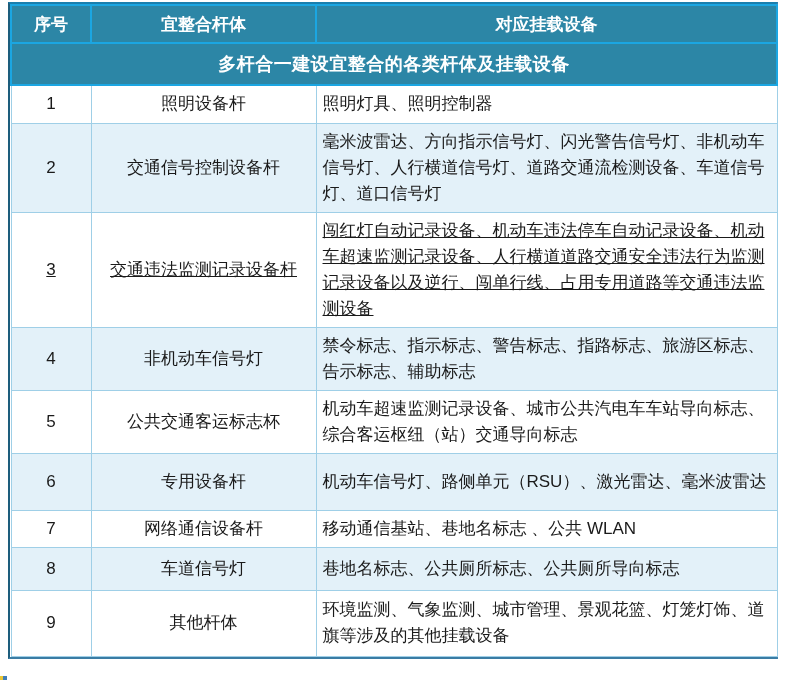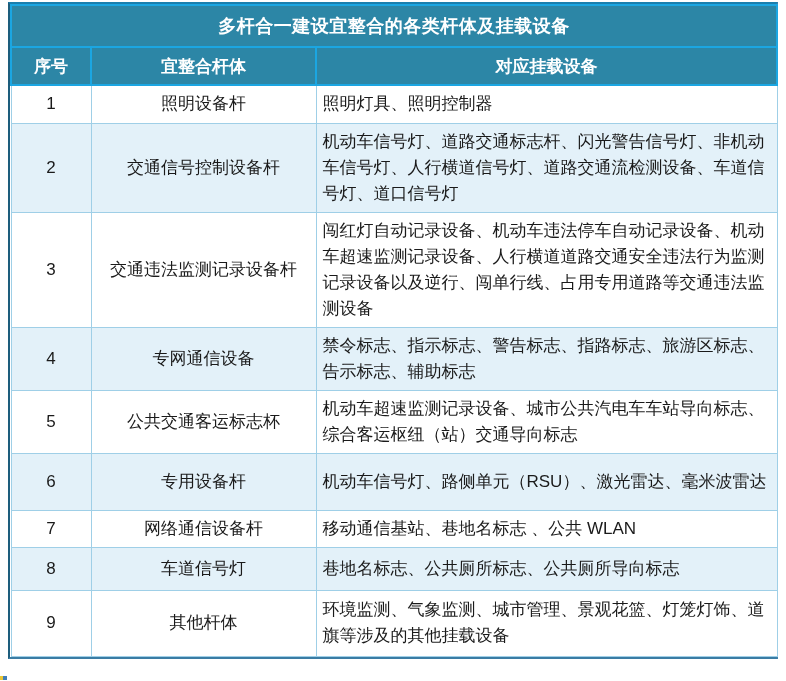--- a/index.html
+++ b/index.html
@@ -61,21 +61,21 @@
     text-align: left;
     padding: 5px 6px 5px 6px;
     word-break: break-all;
     line-break: anywhere;
   }
   tbody tr:nth-child(odd)  td { background: #ffffff; }
   tbody tr:nth-child(even) td { background: #e3f1f9; }
 
   tbody tr.h38  td { height: 38px; }
   tbody tr.h88  td { height: 88px; }
-  tbody tr.h112 td { height: 112px; }
+  tbody tr.h112 td { height: 112px; text-decoration: underline; }
   tbody tr.h60  td { height: 60px; }
   tbody tr.h57  td { height: 57px; }
   tbody tr.h37  td { height: 37px; }
   tbody tr.h43  td { height: 43px; }
   tbody tr.h66  td { height: 66px; }
 
   .stray-artifact {
     position: absolute;
     left: 0px; top: 676px;
     width: 7px; height: 4px;
@@ -88,47 +88,47 @@
 
 <div class="table-wrap">
   <table>
     <colgroup>
       <col class="c-no">
         <col class="c-pole">
         <col class="c-dev">
     </colgroup>
     <thead>
       <tr>
-        <td class="title-cell" colspan="3">多杆合一建设宜整合的各类杆体及挂载设备</td>
-      </tr>
-      <tr>
         <th>序号</th>
         <th>宜整合杆体</th>
         <th>对应挂载设备</th>
+      </tr>
+      <tr>
+        <td class="title-cell" colspan="3">多杆合一建设宜整合的各类杆体及挂载设备</td>
       </tr>
     </thead>
     <tbody>
       <tr class="h38">
         <td class="no-cell">1</td>
         <td class="pole-cell">照明设备杆</td>
         <td class="dev-cell">照明灯具、照明控制器</td>
       </tr>
       <tr class="h88">
         <td class="no-cell">2</td>
         <td class="pole-cell">交通信号控制设备杆</td>
-        <td class="dev-cell">机动车信号灯、道路交通标志杆、闪光警告信号灯、非机动车信号灯、人行横道信号灯、道路交通流检测设备、车道信号灯、道口信号灯</td>
+        <td class="dev-cell">毫米波雷达、方向指示信号灯、闪光警告信号灯、非机动车信号灯、人行横道信号灯、道路交通流检测设备、车道信号灯、道口信号灯</td>
       </tr>
       <tr class="h112">
         <td class="no-cell">3</td>
         <td class="pole-cell">交通违法监测记录设备杆</td>
         <td class="dev-cell">闯红灯自动记录设备、机动车违法停车自动记录设备、机动车超速监测记录设备、人行横道道路交通安全违法行为监测记录设备以及逆行、闯单行线、占用专用道路等交通违法监测设备</td>
       </tr>
       <tr class="h60">
         <td class="no-cell">4</td>
-        <td class="pole-cell">专网通信设备</td>
+        <td class="pole-cell">非机动车信号灯</td>
         <td class="dev-cell">禁令标志、指示标志、警告标志、指路标志、旅游区标志、告示标志、辅助标志</td>
       </tr>
       <tr class="h60">
         <td class="no-cell">5</td>
         <td class="pole-cell">公共交通客运标志杯</td>
         <td class="dev-cell">机动车超速监测记录设备、城市公共汽电车车站导向标志、综合客运枢纽（站）交通导向标志</td>
       </tr>
       <tr class="h57">
         <td class="no-cell">6</td>
         <td class="pole-cell">专用设备杆</td>

